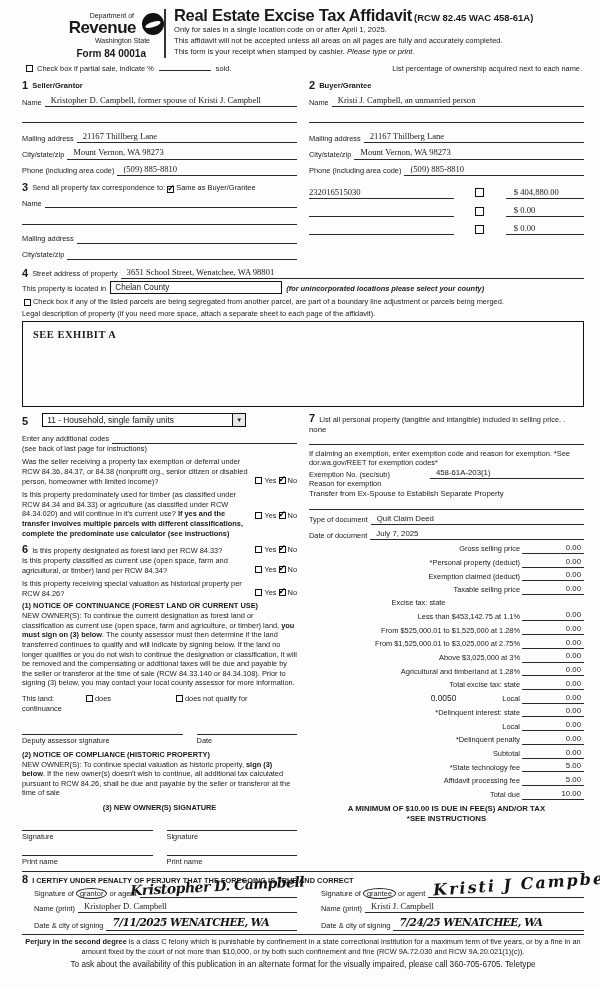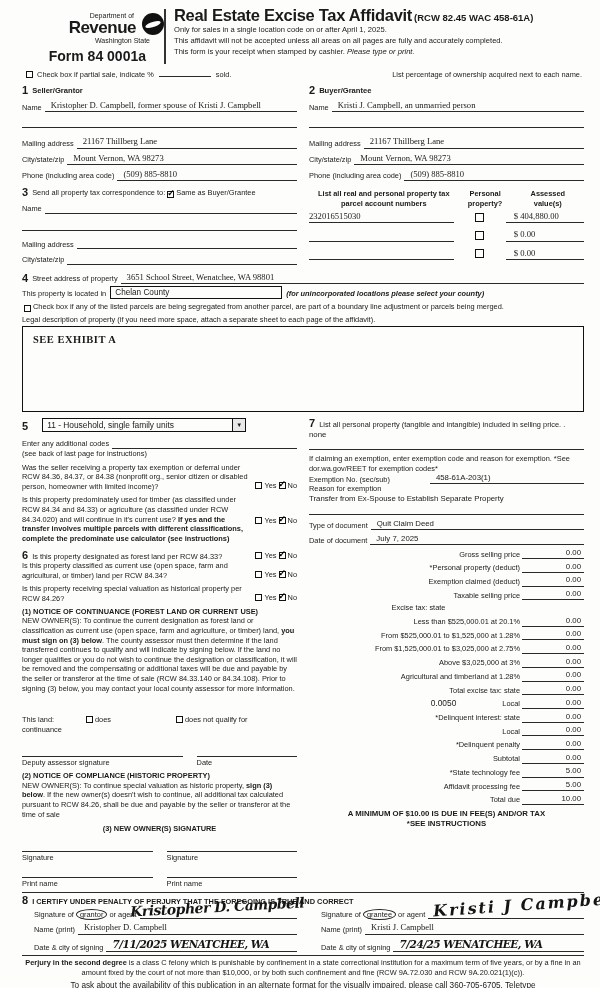--- a/index.html
+++ b/index.html
@@ -26,21 +26,21 @@
   .col { flex:1; min-width:0; }
 
   
   .hdr { display:flex; align-items:flex-start; margin-bottom:4px; }
   .logo { width:138px; flex:none; padding-top:4px; text-align:right; }
   .logo .dept { font-size:7px; padding-right:26px; }
   .logo .rev { font-weight:bold; font-size:17px; line-height:0.9; letter-spacing:-0.5px; padding-right:24px; position:relative; }
   .logo .glyph { position:absolute; right:-4px; top:-7px; width:22px; height:22px; border-radius:50%; background:#111; }
   .logo .glyph::after { content:""; position:absolute; left:3px; top:9px; width:16px; height:5px; background:#fdfdfb; border-radius:50% / 60%; transform:rotate(-18deg); }
   .logo .wa { font-size:7px; padding-right:10px; margin-top:1px; }
-  .logo .formnum { font-weight:bold; font-size:14px; margin-top:2px; padding-right:14px; }
+  .logo .formnum { font-weight:bold; font-size:10px; margin-top:2px; padding-right:14px; }
   .hdr-div { width:2px; background:#333; align-self:stretch; margin:2px 8px 2px 4px; flex:none; }
   .titleblock { flex:1; }
   .title { font-size:16.5px; font-weight:bold; line-height:1.05; letter-spacing:-0.3px; display:inline; }
   .titleref { font-size:9.5px; font-weight:bold; }
   .sub { font-size:7.6px; margin-top:1px; }
 
   .partial { display:flex; justify-content:space-between; margin:3px 2px 6px 2px; }
   .partial .pline { display:inline-block; width:52px; border-bottom:1px solid #2a2a2a; margin:0 3px; }
 
   .fieldrow { display:flex; align-items:flex-end; margin-top:4px; }
@@ -184,25 +184,20 @@
       <div class="fieldrow" style="margin-top:9px;">
           <span class="lbl">Mailing address</span>
           <span class="line"></span>
         </div>
       <div class="fieldrow" style="margin-top:6px;">
           <span class="lbl">City/state/zip</span>
           <span class="line"></span>
         </div>
     </div>
     <div class="col parcels">
-      <div class="phead">
-        <span class="c1"><span>List all real and personal property tax</span><br><span>parcel account numbers</span></span>
-        <span class="c2"><span>Personal</span><br><span>property?</span></span>
-        <span class="c3"><span>Assessed</span><br><span>value(s)</span></span>
-      </div>
       <div class="prow">
         <span class="num fill-serif">232016515030</span>
         <span class="pp"><span class="cb"></span></span>
         <span class="av fill-serif">$ 404,880.00</span>
       </div>
       <div class="prow" style="margin-top:6px;">
         <span class="num fill-serif"></span>
         <span class="pp"><span class="cb"></span></span>
         <span class="av fill-serif">$ 0.00</span>
       </div>
@@ -270,21 +265,21 @@
       </div>
       <div class="qrow">
         <span class="qtext">Is this property receiving special valuation as historical property per RCW 84.26?</span>
         <span class="yn"><span class="cb"></span><span>Yes</span><span class="cb checked"></span><span>No</span></span>
       </div>
 
       <div class="b" style="margin-top:3px;">(1) NOTICE OF CONTINUANCE (FOREST LAND OR CURRENT USE)</div>
       <div><span>NEW OWNER(S): To continue the current designation as forest land or classification as current use (open space, farm and agriculture, or timber) land, </span><span class="b">you must sign on (3) below</span><span>. The county assessor must then determine if the land transferred continues  to qualify and will indicate by signing below. If the land no longer qualifies or you do not wish to continue the designation or classification, it will be removed and the compensating or additional taxes will be due and payable by the seller or transferor at the time of sale (RCW 84.33.140 or 84.34.108). Prior to signing (3) below, you may contact your local county assessor for more information.</span></div>
 
       <div class="row" style="margin-top:6px;">
-        <span style="width:62px;margin-top:16px;">This land:</span>
+        <span style="width:62px;">This land:</span>
         <span style="width:90px;"><span class="cb"></span><span>does</span></span>
         <span><span class="cb"></span><span>does not qualify for</span></span>
       </div>
       <div>continuance</div>
 
       <div class="row" style="gap:14px; margin-top:4px;">
         <div style="flex:1.6;">
             <div class="sigline"></div>
             <div class="siglbl">Deputy assessor signature</div>
           </div>
@@ -358,21 +353,21 @@
         <div class="taxrow">
             <span class="taxlbl">Exemption claimed (deduct)</span>
             <span class="taxline">0.00</span>
           </div>
         <div class="taxrow">
             <span class="taxlbl">Taxable selling price</span>
             <span class="taxline">0.00</span>
           </div>
         <div class="excise-head">Excise tax: state</div>
         <div class="taxrow">
-            <span class="taxlbl">Less than $525,000.01 at 20.1%</span>
+            <span class="taxlbl">Less than $453,142.75 at 1.1%</span>
             <span class="taxline">0.00</span>
           </div>
         <div class="taxrow">
             <span class="taxlbl">From $525,000.01 to $1,525,000 at 1.28%</span>
             <span class="taxline">0.00</span>
           </div>
         <div class="taxrow">
             <span class="taxlbl">From $1,525,000.01 to $3,025,000 at 2.75%</span>
             <span class="taxline">0.00</span>
           </div>

